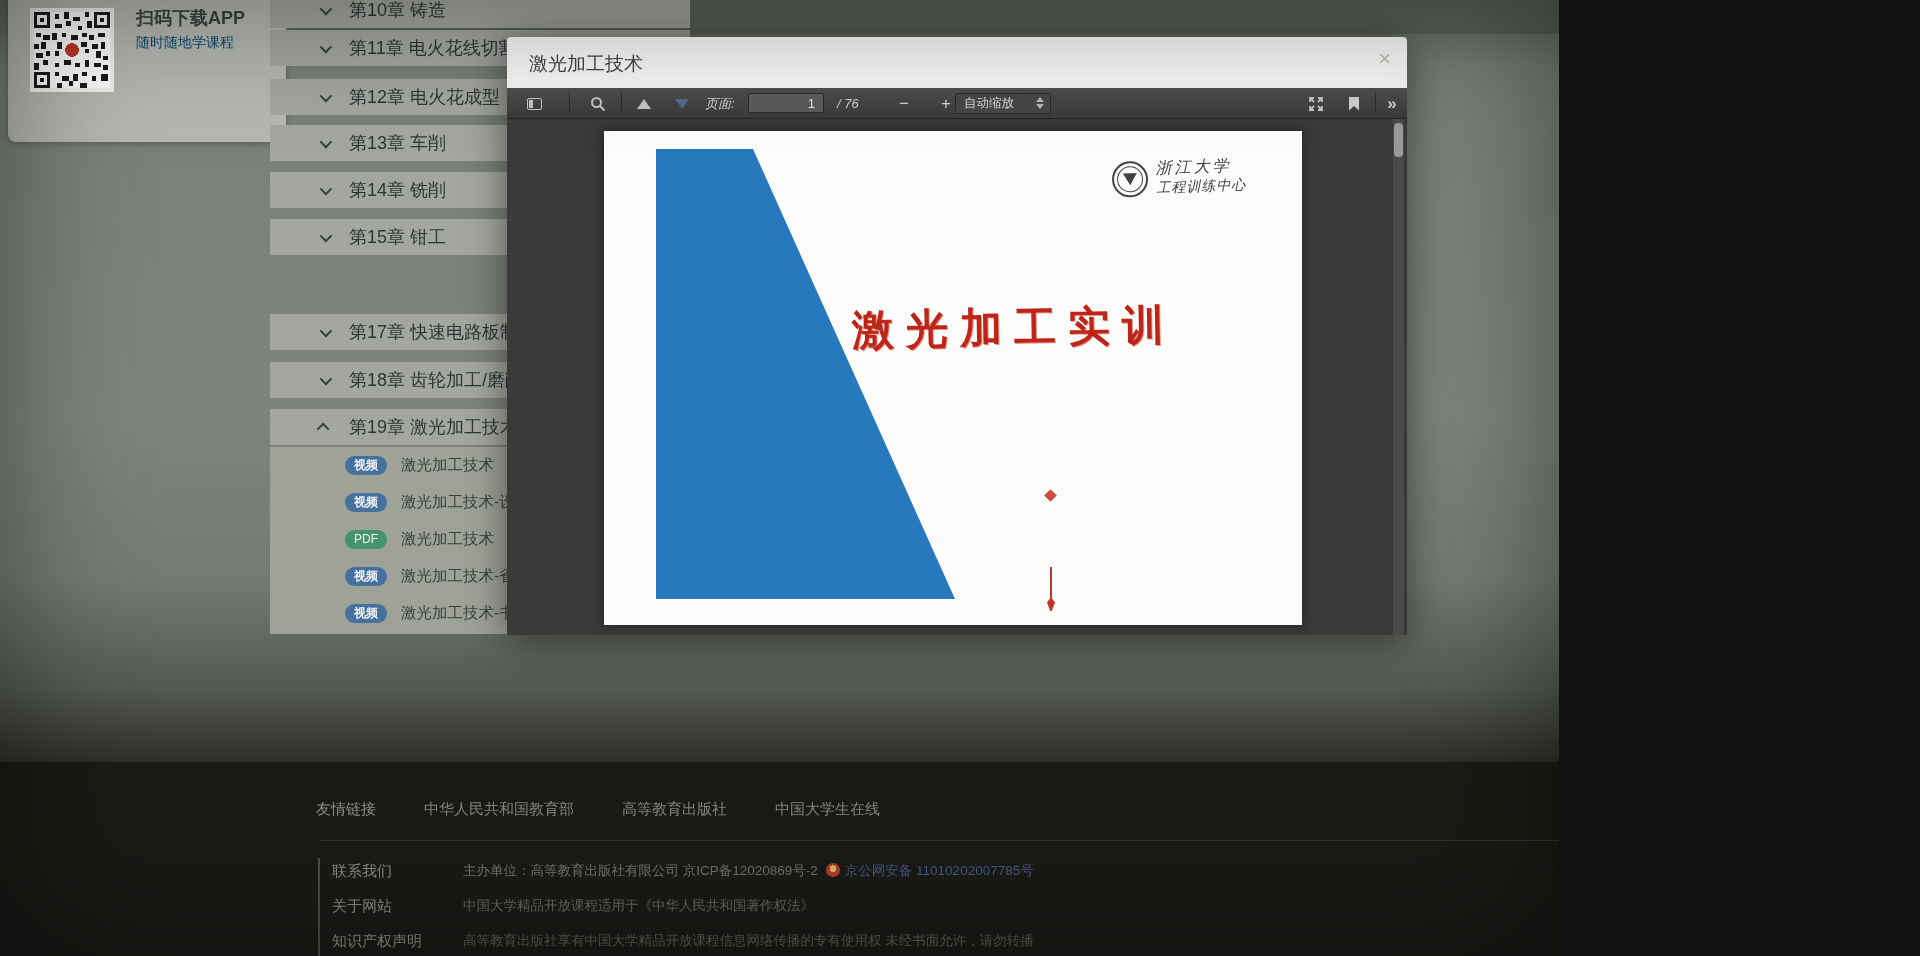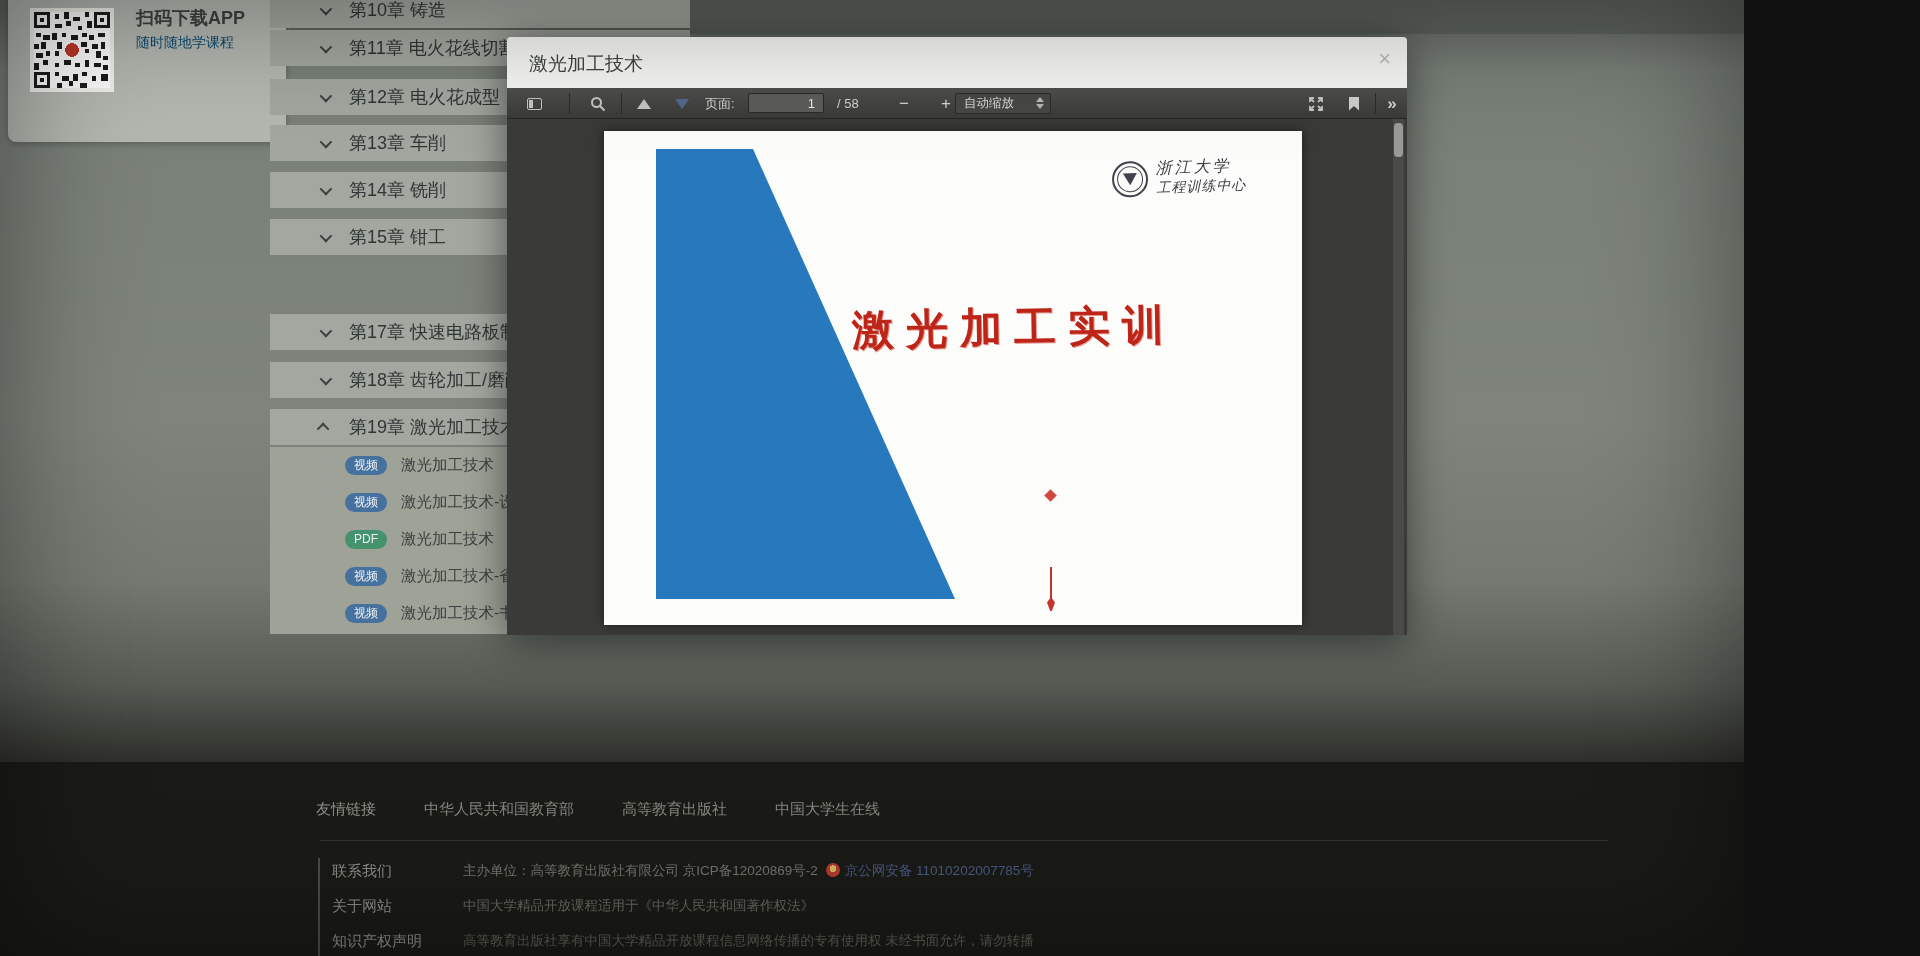--- a/index.html
+++ b/index.html
@@ -1,17 +1,17 @@
 <!DOCTYPE html>
 <html><head>
 <meta charset="utf-8">
 <style>
   html,body{margin:0;padding:0;background:#111;}
   *{box-sizing:border-box;font-family:"Liberation Sans", sans-serif;}
-  .screen{position:relative;width:1744px;height:956px;overflow:hidden;background:#777d76;}
+  .screen{position:relative;width:1559px;height:956px;overflow:hidden;background:#777d76;}
   .screen::after{content:"";position:absolute;inset:0;pointer-events:none;
     box-shadow:inset 0 0 140px rgba(0,0,0,.45);}
   
   .underlay{position:absolute;left:0;top:0;width:1920px;height:762px;
     background:linear-gradient(180deg,#5f655e 0%,#798078 9%,#7e847c 55%,#747a72 76%,#555a53 90%,#2e2f2a 100%);}
   .top-band{position:absolute;left:290px;top:0;right:0;height:34px;background:#5c625b;}
   
   .qr-panel{position:absolute;left:8px;top:0;width:278px;height:142px;background:#b5b8b1;
     border-radius:0 0 8px 8px;box-shadow:0 2px 6px rgba(0,0,0,.25);}
   .qr-box{position:absolute;left:22px;top:8px;width:84px;height:84px;background:#f2f2ee;padding:4px;}
@@ -24,21 +24,21 @@
     display:flex;align-items:center;cursor:pointer;}
   .chev{width:9px;height:9px;border-right:2px solid #394040;border-bottom:2px solid #394040;
     margin-left:50px;flex:0 0 auto;}
   .chev.down{transform:rotate(45deg) translateY(-2px);}
   .chev.up{transform:rotate(-135deg) translateY(-2px);}
   .chapter-label{margin-left:20px;font-size:18px;color:#2f3636;white-space:nowrap;overflow:hidden;}
   .expanded-panel{position:absolute;left:0;top:447px;width:420px;height:187px;background:#9ea297;}
   .sub-item{position:absolute;left:0;width:420px;height:28px;display:flex;align-items:center;cursor:pointer;}
   .badge{flex:0 0 auto;margin-left:75px;min-width:42px;height:19px;border-radius:10px;
     font-size:12px;color:#eef2f4;display:flex;align-items:center;justify-content:center;padding:0 6px;}
-  .badge.video{background:#46719f;}
+  .badge.video{background:#46719f;font-weight:bold;}
   .badge.pdf{background:#44936c;}
   .sub-label{margin-left:14px;font-size:15.5px;color:#39403f;white-space:nowrap;overflow:hidden;}
   
   .page-scrollbar{position:absolute;right:46px;top:56px;width:13px;height:700px;background:#6b716a;border-radius:6px;}
   .page-scroll-thumb{position:absolute;left:1px;top:390px;width:11px;height:118px;background:#c2c5be;border-radius:6px;}
   
   .footer{position:absolute;left:0;top:762px;width:1920px;height:194px;background:#1a1a17;}
   .flinks{position:absolute;left:316px;top:38px;font-size:15px;color:#84857e;display:flex;gap:48px;}
   .flinks .lbl{color:#8f9089;}
   .flinks span{cursor:default;}
@@ -66,21 +66,21 @@
   .toolbar{position:absolute;left:0;top:51px;width:900px;height:31px;
     background:linear-gradient(180deg,#4f4f4d,#3a3a38);border-bottom:1px solid #262624;}
   .tbtn{position:absolute;top:0;height:31px;display:flex;align-items:center;justify-content:center;cursor:pointer;}
   .icon-toggle{width:15px;height:12px;border:1px solid #c6c6c4;border-radius:2px;position:relative;}
   .icon-toggle::before{content:"";position:absolute;left:1px;top:1px;bottom:1px;width:4px;background:#c6c6c4;}
   .icon-search{width:16px;height:16px;}
   .arrow{width:0;height:0;border-left:7px solid transparent;border-right:7px solid transparent;}
   .arrow.up{border-bottom:10px solid #c3c3c1;}
   .arrow.dn{border-top:10px solid #54688f;}
   .tsep{position:absolute;top:5px;width:1px;height:21px;background:#2c2c2a;}
-  .tlabel{position:absolute;top:0;height:31px;display:flex;align-items:center;font-size:13px;color:#d3d3d1;}
+  .tlabel{position:absolute;top:0;height:31px;display:flex;align-items:center;font-size:13px;color:#d3d3d1;font-style:italic;}
   .page-input{position:absolute;left:241px;top:5px;width:76px;height:20px;background:#5c5c5a;
     border:1px solid #2a2a28;border-radius:2px;color:#eaeae8;font-size:13px;text-align:right;padding:0 8px;}
   .zoom-btn{font-size:17px;color:#d3d3d1;}
   .zoom-select{position:absolute;left:448px;top:5px;width:96px;height:21px;background:#474745;
     border:1px solid #2a2a28;border-radius:2px;display:flex;align-items:center;cursor:pointer;}
   .zoom-select .val{font-size:12.5px;color:#d8d8d6;margin-left:8px;}
   .spin{position:absolute;right:6px;top:3px;display:flex;flex-direction:column;gap:2px;}
   .spin i{width:0;height:0;border-left:4px solid transparent;border-right:4px solid transparent;display:block;}
   .spin .su{border-bottom:5px solid #b8b8b6;}
   .spin .sd{border-top:5px solid #b8b8b6;}
@@ -306,21 +306,21 @@
       </div>
       <div class="tsep" style="left:114px"></div>
       <div class="tbtn" style="left:120px;width:34px">
         <span class="arrow up"></span>
       </div>
       <div class="tbtn" style="left:158px;width:34px">
         <span class="arrow dn"></span>
       </div>
       <div class="tlabel" style="left:198px">页面:</div>
       <input class="page-input" value="1" style="">
-      <div class="tlabel" style="left:330px">/ 58</div>
+      <div class="tlabel" style="left:330px">/ 76</div>
       <div class="tbtn zoom-btn" style="left:382px;width:30px">−</div>
       <div class="tbtn zoom-btn" style="left:424px;width:30px">+</div>
       <div class="zoom-select">
         <span class="val">自动缩放</span>
         <span class="spin">
             <i class="su"></i>
             <i class="sd"></i>
           </span>
       </div>
       <div class="tbtn" style="left:794px;width:30px">

